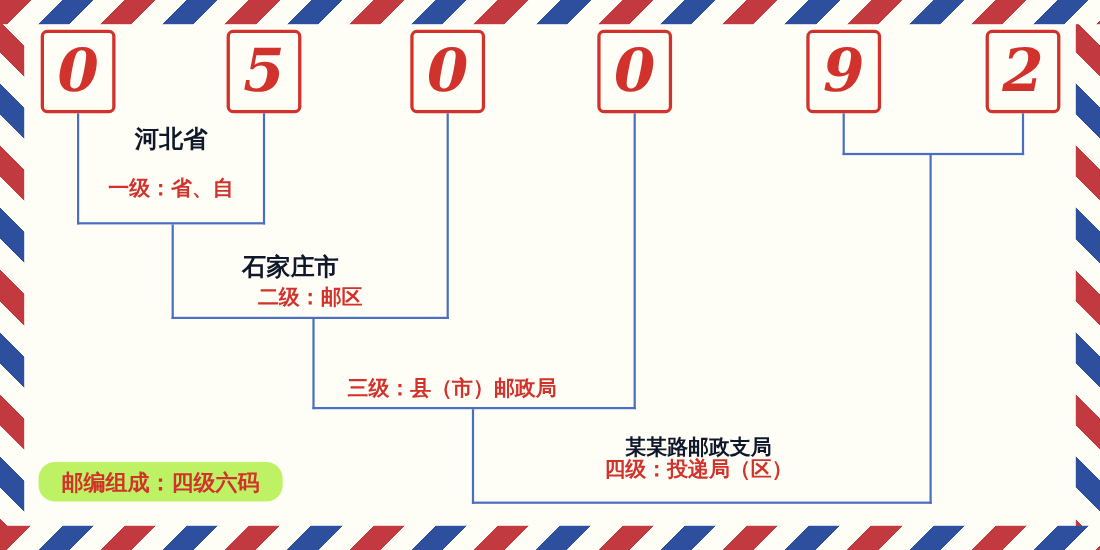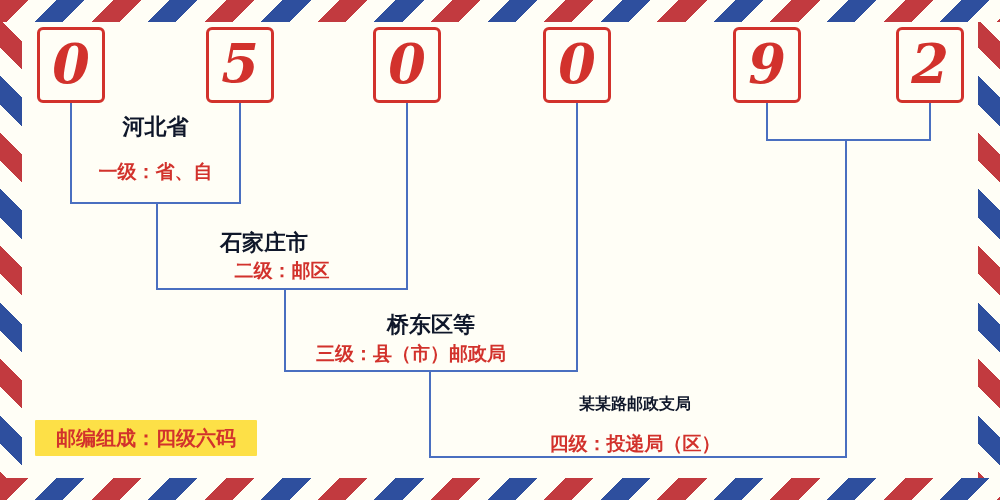--- a/index.html
+++ b/index.html
@@ -68,22 +68,22 @@
       line-height: 26px;
       z-index: 3;
     }
 
     .footer-pill {
       position: absolute;
       left: 35px;
       top: 420px;
       width: 222px;
       height: 36px;
-      background: #fde047;
-      border-radius: 1px;
+      background: #bef264;
+      border-radius: 15px;
       text-align: center;
       z-index: 3;
     }
     .footer-pill span {
       line-height: 36px;
       font-size: 20px;
       font-weight: bold;
       color: #d2322c;
     }
   </style>
@@ -137,24 +137,23 @@
   <div class="line" style="left:766px; top:139px; width:165px; height:2px;"></div>
 
   <div class="title" style="left:70px; top:112px; width:171px;">河北省</div>
   <div class="desc" style="left:70px; top:142px; width:171px;margin-top:16px;">
     <span>一级：省、自</span><br>
   </div>
 
   <div class="title" style="left:156px; top:228px; width:216px;">石家庄市</div>
   <div class="desc" style="left:156px; top:258px; width:252px;font-family:Liberation Serif, serif;">二级：邮区</div>
 
-  <div class="title" style="left:284px; top:310px; width:294px;">桥东区等</div>
   <div class="desc" style="left:284px; top:340px; width:254px;">三级：县（市）邮政局</div>
 
-  <div class="title" style="left:480px; top:394px; width:310px; font-size:16px;">某某路邮政支局</div>
-  <div class="desc" style="left:480px; top:430px; width:310px;text-align:center;">四级：投递局（区）</div>
+  <div class="title" style="left:480px; top:394px; width:310px; font-size:19px;">某某路邮政支局</div>
+  <div class="desc" style="left:480px; top:414px; width:310px;text-align:center;">四级：投递局（区）</div>
 
 
   <div class="footer-pill">
     <span>邮编组成：四级六码</span>
   </div>
 
 </div>
 
 </body></html>

